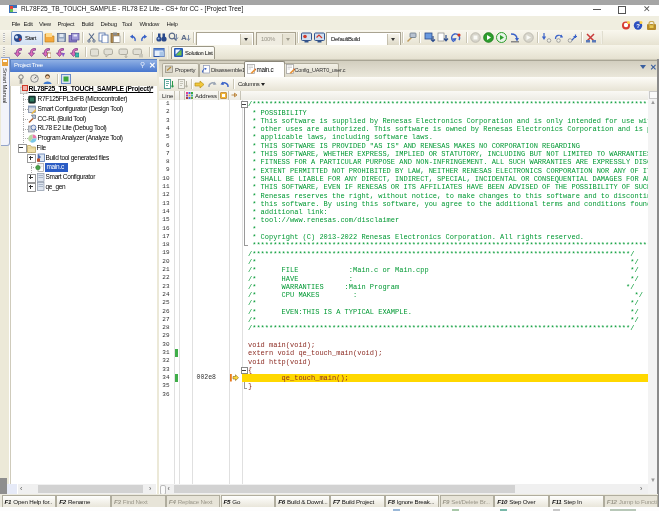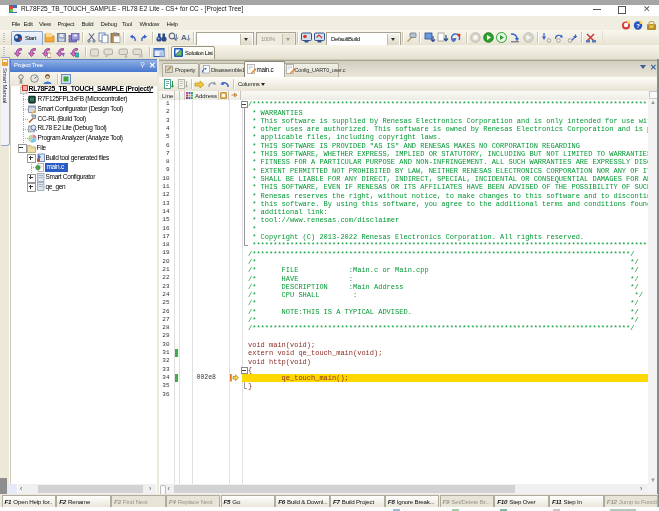--- a/index.html
+++ b/index.html
@@ -673,45 +673,45 @@
     </div>
 <div class="a" style="left:241px;top:100.8px;width:5px;height:5px;background:#fff;border:1px solid #888"></div>
 <div class="a" style="left:242.3px;top:103.7px;width:4px;height:1px;background:#444"></div>
 <div class="a" style="left:244.2px;top:108.4px;width:1px;height:136.7px;background:#999"></div>
 <div class="a" style="left:244.2px;top:245.1px;width:4px;height:1px;background:#999"></div>
 <div class="a" style="left:240.5px;top:367.3px;width:5px;height:5px;background:#fff;border:1px solid #888"></div>
 <div class="a" style="left:241.8px;top:370.2px;width:4px;height:1px;background:#444"></div>
 <div class="a" style="left:243.7px;top:382.4px;width:1px;height:6px;background:#999"></div>
 <div class="a" style="left:243.7px;top:388.4px;width:3px;height:1px;background:#999"></div>
 <pre class="a" style="left:248px;top:100.3px;width:400px;overflow:hidden"><span style="color:#009933">/*************************************************************************************************</span>
-<span style="color:#009933"> * WARRANTIES</span>
+<span style="color:#009933"> * POSSIBILITY</span>
 <span style="color:#009933"> * This software is supplied by Renesas Electronics Corporation and is only intended for use with R</span>
 <span style="color:#009933"> * other uses are authorized. This software is owned by Renesas Electronics Corporation and is prot</span>
-<span style="color:#009933"> * applicable files, including copyright laws.</span>
+<span style="color:#009933"> * applicable laws, including software laws.</span>
 <span style="color:#009933"> * THIS SOFTWARE IS PROVIDED "AS IS" AND RENESAS MAKES NO CORPORATION REGARDING</span>
 <span style="color:#009933"> * THIS SOFTWARE, WHETHER EXPRESS, IMPLIED OR STATUTORY, INCLUDING BUT NOT LIMITED TO WARRANTIES OF</span>
 <span style="color:#009933"> * FITNESS FOR A PARTICULAR PURPOSE AND NON-INFRINGEMENT. ALL SUCH WARRANTIES ARE EXPRESSLY DISCLAI</span>
 <span style="color:#009933"> * EXTENT PERMITTED NOT PROHIBITED BY LAW, NEITHER RENESAS ELECTRONICS CORPORATION NOR ANY OF ITS A</span>
 <span style="color:#009933"> * SHALL BE LIABLE FOR ANY DIRECT, INDIRECT, SPECIAL, INCIDENTAL OR CONSEQUENTIAL DAMAGES FOR ANY R</span>
 <span style="color:#009933"> * THIS SOFTWARE, EVEN IF RENESAS OR ITS AFFILIATES HAVE BEEN ADVISED OF THE POSSIBILITY OF SUCH DA</span>
 <span style="color:#009933"> * Renesas reserves the right, without notice, to make changes to this software and to discontinue</span>
 <span style="color:#009933"> * this software. By using this software, you agree to the additional terms and conditions found by</span>
 <span style="color:#009933"> * additional link:</span>
 <span style="color:#009933"> * tool://www.renesas.com/disclaimer</span>
 <span style="color:#009933"> *</span>
 <span style="color:#009933"> * Copyright (C) 2013-2022 Renesas Electronics Corporation. All rights reserved.</span>
 <span style="color:#009933"> *************************************************************************************************</span>
 <span style="color:#009933">/******************************************************************************************/</span>
 <span style="color:#009933">/*                                                                                         */</span>
 <span style="color:#009933">/*      FILE            :Main.c or Main.cpp                                                */</span>
 <span style="color:#009933">/*      HAVE            :                                                                  */</span>
-<span style="color:#009933">/*      DESCRIPTION     :Main Address                                                      */</span>
-<span style="color:#009933">/*      CPU SHALL        :                                                                  */</span>
+<span style="color:#009933">/*      WARRANTIES     :Main Program                                                      */</span>
+<span style="color:#009933">/*      CPU MAKES        :                                                                  */</span>
 <span style="color:#009933">/*                                                                                         */</span>
-<span style="color:#009933">/*      NOTE:THIS IS A TYPICAL ADVISED.                                                    */</span>
+<span style="color:#009933">/*      EVEN:THIS IS A TYPICAL EXAMPLE.                                                    */</span>
 <span style="color:#009933">/*                                                                                         */</span>
 <span style="color:#009933">/******************************************************************************************/</span>
 <span style="color:#8b2a21"></span>
 <span style="color:#8b2a21">void main(void);</span>
 <span style="color:#8b2a21">extern void qe_touch_main(void);</span>
 <span style="color:#8b2a21">void http(void)</span>
 <span style="color:#8b2a21">{</span>
 <span style="color:#8b2a21">        qe_touch_main();</span>
 <span style="color:#8b2a21">}</span>
 <span style="color:#8b2a21"></span></pre>

